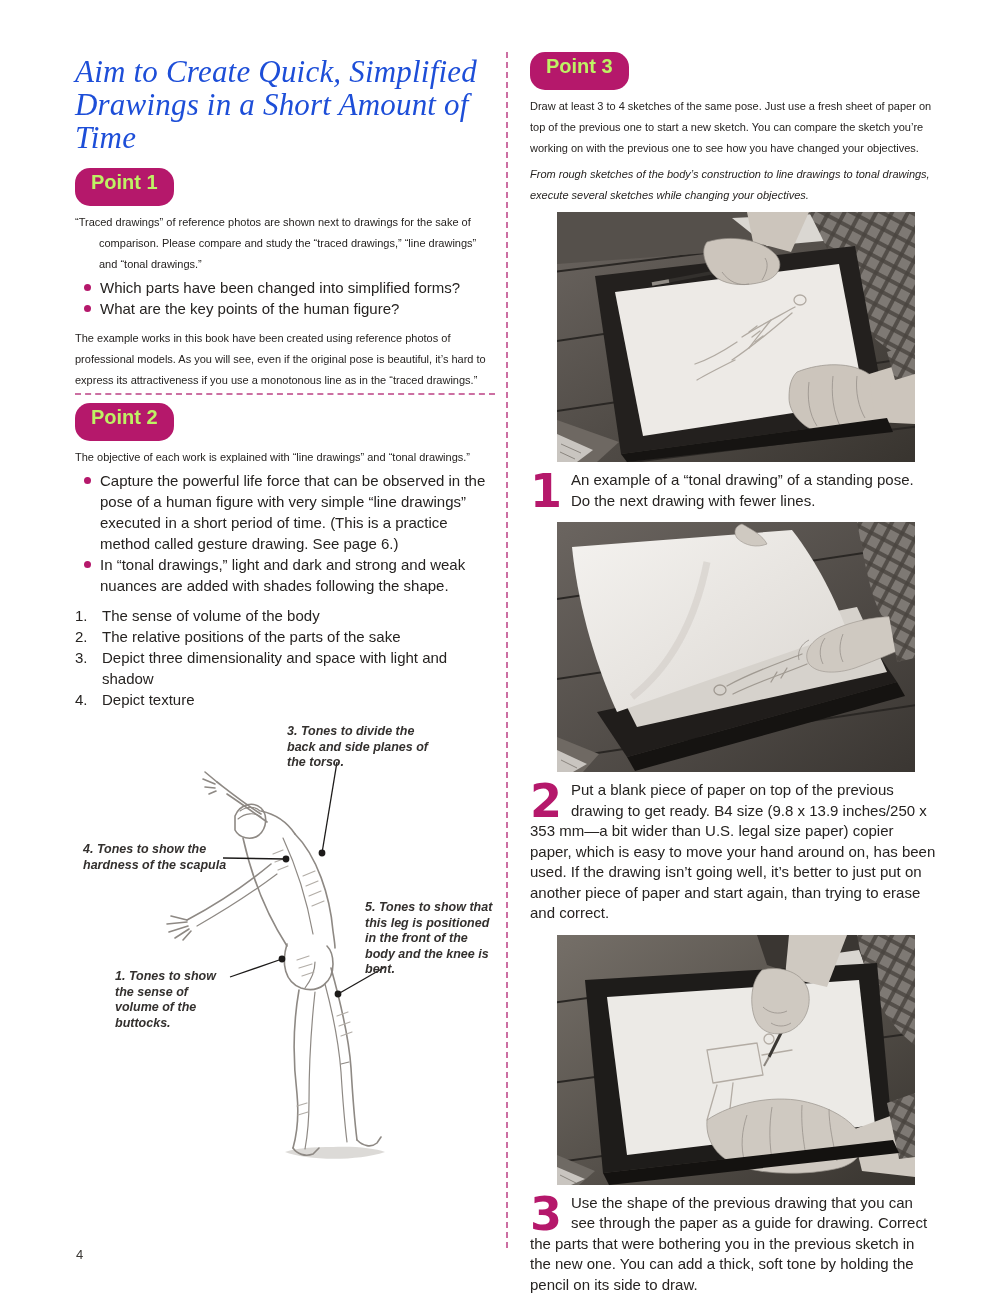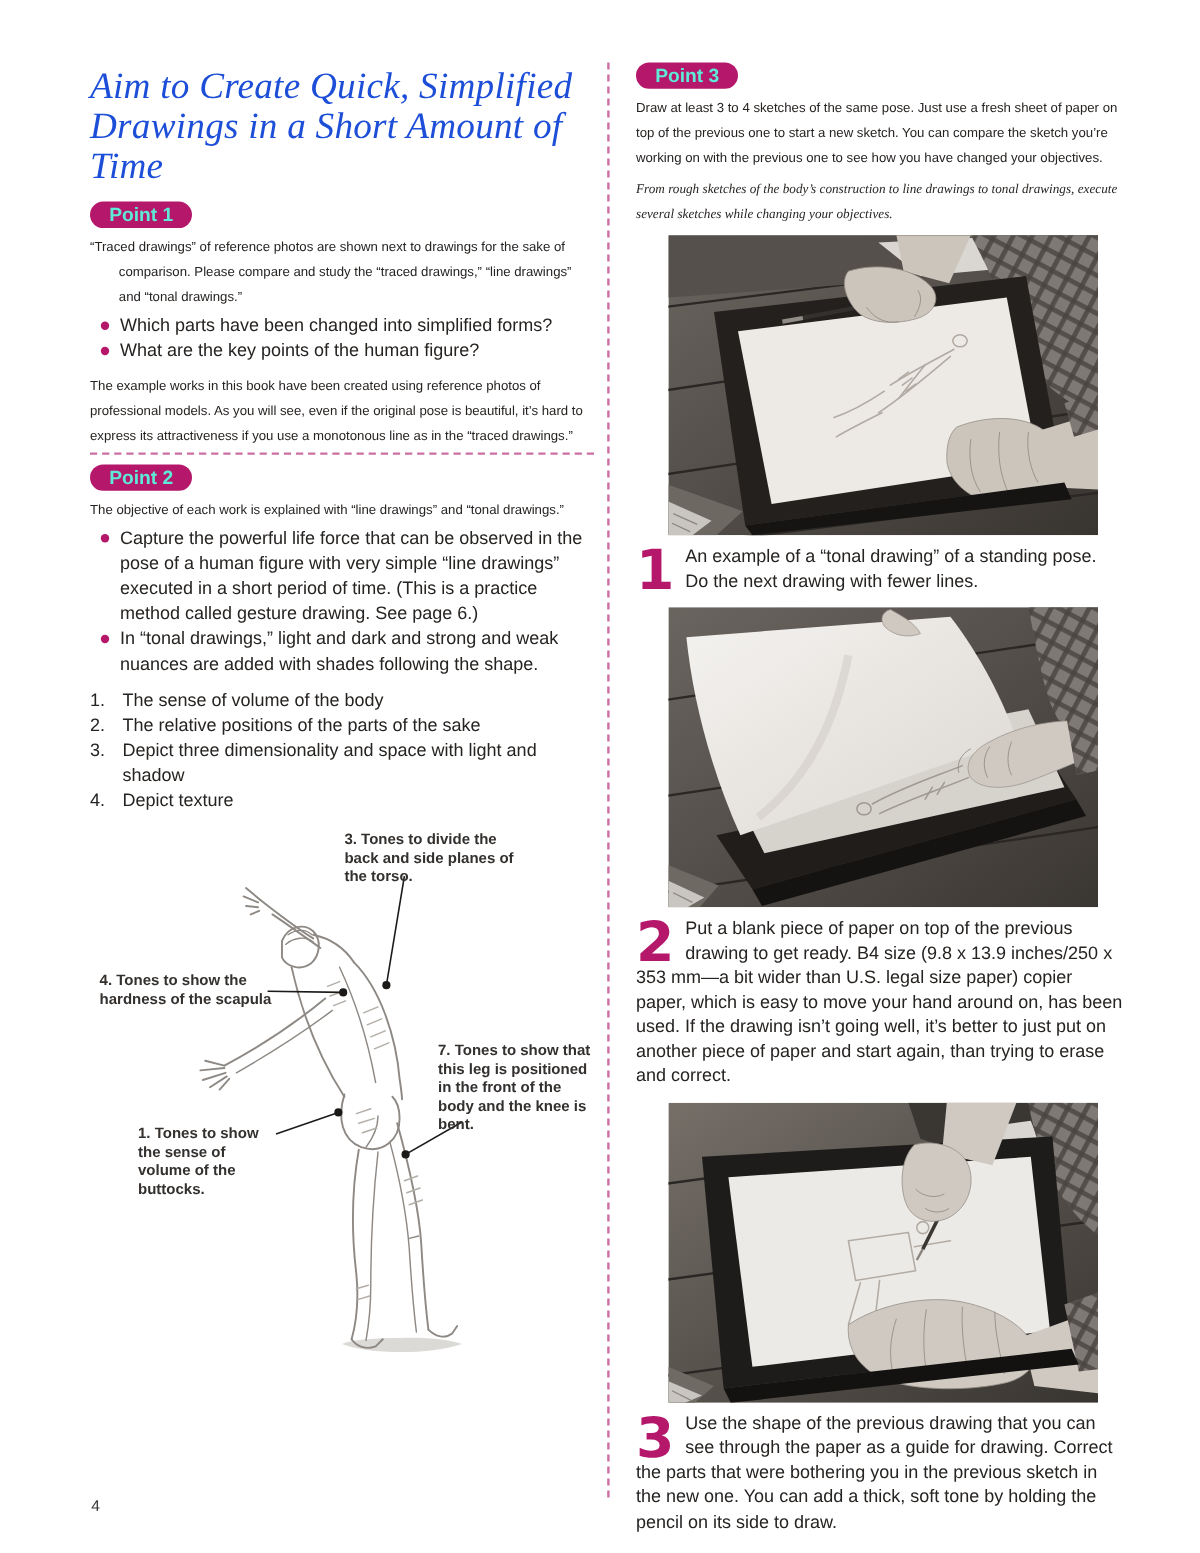--- a/index.html
+++ b/index.html
@@ -9,38 +9,38 @@
   }
   .col-left{position:absolute;left:75px;top:55px;width:420px;}
   .col-right{position:absolute;left:530px;top:52px;width:406px;}
   .vdivider{position:absolute;left:506px;top:52px;height:1196px;width:0;
     border-left:2px dashed var(--divider);}
   .title{
     font-family:"Liberation Serif","DejaVu Serif",serif;font-style:italic;font-weight:normal;
     font-size:31px;line-height:33px;color:#1d4ed8;margin:0 0 14px 0;letter-spacing:.2px;
   }
   .badge{
-    display:inline-block;background:var(--accent);color:#5eead4;font-size:16px;font-weight:bold;
-    padding:3px 16px 1px;border-radius:15px;margin:0 0 6px 0;
+    display:inline-block;background:var(--accent);color:#bef264;font-size:20px;font-weight:bold;
+    padding:3px 16px 12px;border-radius:15px;margin:0 0 6px 0;
   }
   p{margin:0 0 9px 0;font-size:11px;line-height:21px;}
   p.tight{margin-bottom:2px;}
   .hang{padding-left:24px;text-indent:-24px;}
-  .note{font-style:italic;margin-bottom:6px;font-family:Liberation Serif, serif;}
+  .note{font-style:italic;margin-bottom:6px;}
   .bullets{margin:0 0 9px 0;}
   .bullet{position:relative;padding-left:25px;font-size:15px;line-height:21px;}
   .bullet::before{content:"";position:absolute;left:9px;top:7px;width:7px;height:7px;
     border-radius:50%;background:var(--accent);}
   .numbered{margin:0 0 6px 0;}
   .num-item{display:flex;font-size:15px;line-height:21px;}
   .num-item .n{width:27px;flex:none;}
   .hdivider{height:0;border:none;border-top:2px dashed var(--divider);margin:2px 0 8px 0;}
   .figure-area{position:relative;height:480px;margin-top:0;}
   .figure-area .overlay{position:absolute;left:0;top:0;}
-  .ann{position:absolute;font-size:12.5px;font-weight:bold;
+  .ann{position:absolute;font-size:12.5px;font-weight:bold;font-style:italic;
     line-height:15.5px;color:#33302e;}
   .ann.pos-1{left:40px;top:253px;width:120px;}
   .ann.pos-2{left:290px;top:184px;width:136px;}
   .ann.pos-3{left:212px;top:8px;width:152px;}
   .ann.pos-4{left:8px;top:126px;width:144px;}
   .photo{margin:0 0 8px 27px;width:358px;height:250px;}
   .photo svg{display:block;}
   .caption{font-size:15px;line-height:20.5px;margin-bottom:11px;}
   .caption::after{content:"";display:block;clear:both;}
   .stepnum{float:left;font-size:46px;line-height:38px;font-weight:bold;color:var(--accent);
@@ -144,21 +144,21 @@
         <line x1="148" y1="142" x2="211" y2="143"></line>
       </g>
       <g fill="#1c1a19">
         <circle cx="207" cy="243" r="3.4"></circle>
         <circle cx="263" cy="278" r="3.4"></circle>
         <circle cx="247" cy="137" r="3.4"></circle>
         <circle cx="211" cy="143" r="3.4"></circle>
       </g>
     </svg>
     <div class="ann pos-1">1. Tones to show the sense of volume of the buttocks.</div>
-    <div class="ann pos-2">7. Tones to show that this leg is positioned in the front of the body and the knee is bent.</div>
+    <div class="ann pos-2">5. Tones to show that this leg is positioned in the front of the body and the knee is bent.</div>
     <div class="ann pos-3">3. Tones to divide the back and side planes of the torso.</div>
     <div class="ann pos-4">4. Tones to show the hardness of the scapula</div>
   </div>
 </div>
 
 <div class="vdivider"></div>
 
 <div class="col-right">
   <div class="badge">Point 3</div>
   <p class="tight" style="margin-bottom:5px;">Draw at least 3 to 4 sketches of the same pose. Just use a fresh sheet of paper on top of the previous one to start a new sketch. You can compare the sketch you’re working on with the previous one to see how you have changed your objectives.</p>

